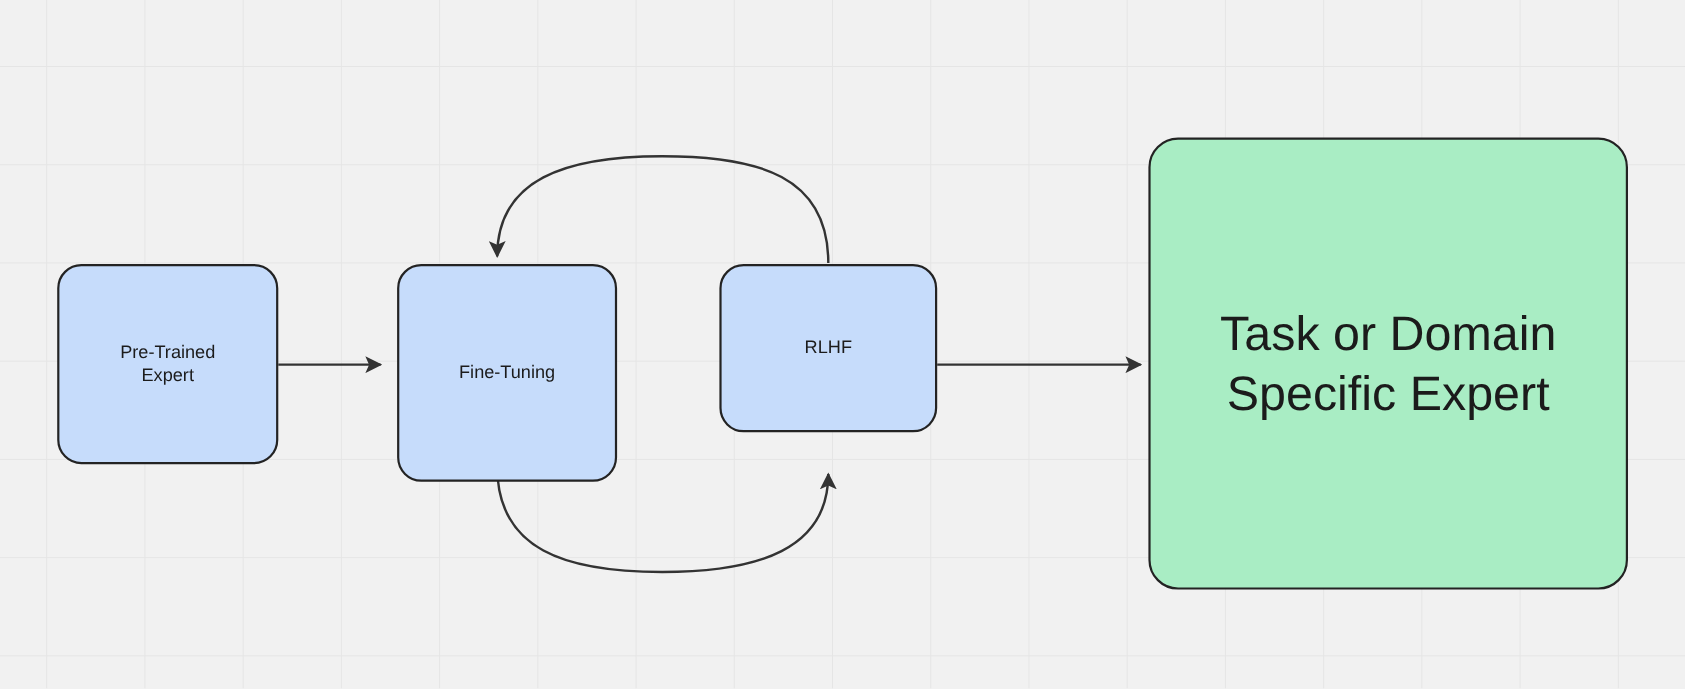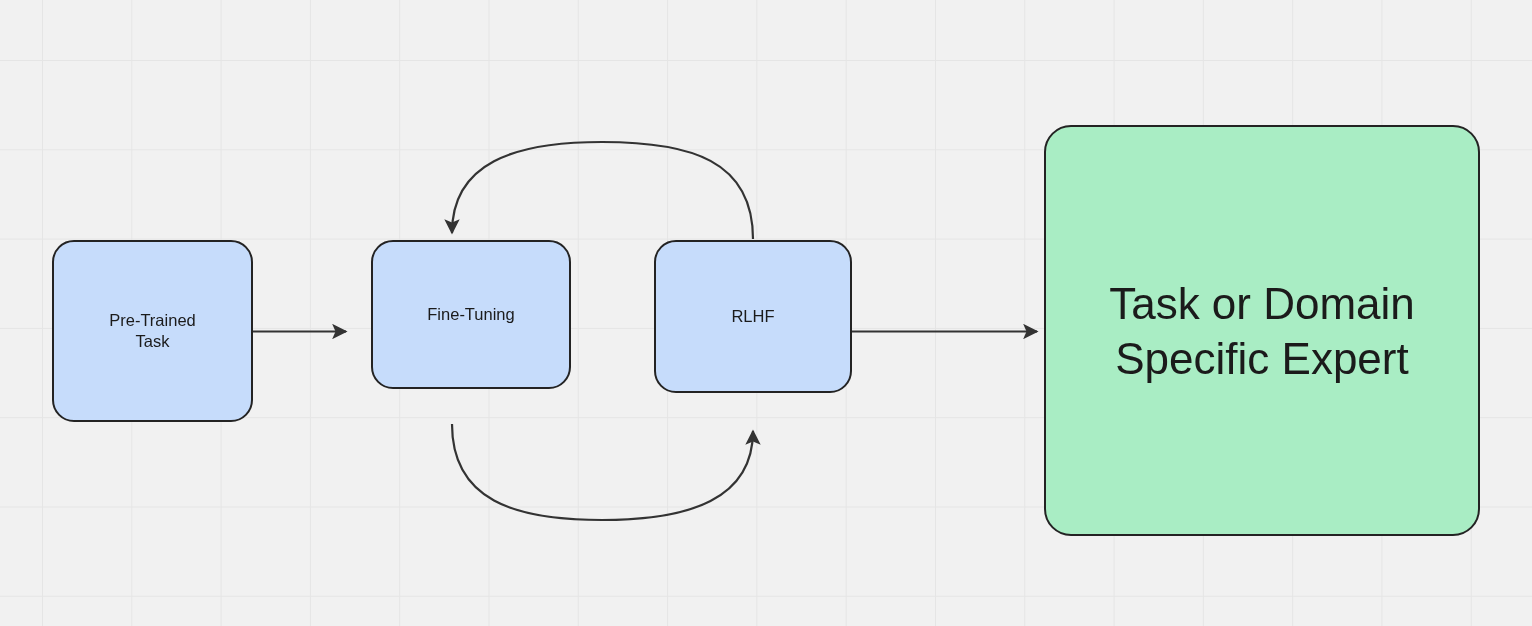--- a/index.html
+++ b/index.html
@@ -44,21 +44,21 @@
     background: #c6dcfb;
     border-radius: 22px;
     font-size: 16.5px;
   }
   .node-green {
     background: #a9edc4;
     border-radius: 27px;
     font-size: 44px;
   }
   #n-pretrained { left: 52px;   top: 240px; width: 201px; height: 182px; }
-  #n-finetuning { left: 371px;  top: 240px; width: 200px; height: 149px; }
+  #n-finetuning { left: 361px;  top: 240px; width: 200px; height: 198px; }
   #n-rlhf       { left: 654px;  top: 240px; width: 198px; height: 153px; }
   #n-expert     { left: 1044px; top: 125px; width: 436px; height: 411px; }
 </style>
 </head>
 <body>
 
 <div id="canvas">
 
   <svg id="edges" viewBox="0 0 1532 626" width="1532" height="626" xmlns="http://www.w3.org/2000/svg">
     <defs>
@@ -71,21 +71,21 @@
 
     <path d="M 753 239 C 753 160 690 142 602 142 C 514 142 452 163 452 233" fill="none" stroke="#333333" stroke-width="2.2" marker-end="url(#arrowend)"></path>
 
     <path d="M 452 424 C 452 500 514 520 602 520 C 690 520 753 499 753 431" fill="none" stroke="#333333" stroke-width="2.2" marker-end="url(#arrowend)"></path>
 
     <path d="M 852 331.5 L 1037 331.5" fill="none" stroke="#333333" stroke-width="2.2" marker-end="url(#arrowend)"></path>
   </svg>
 
   <div id="n-pretrained" class="node node-blue">
     <span>Pre-Trained
-Task</span>
+Expert</span>
   </div>
 
   <div id="n-finetuning" class="node node-blue">
     <span>Fine-Tuning</span>
   </div>
 
   <div id="n-rlhf" class="node node-blue">
     <span>RLHF</span>
   </div>
 

